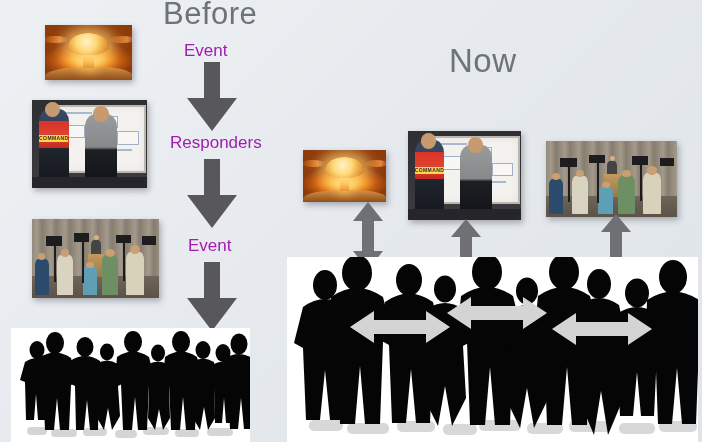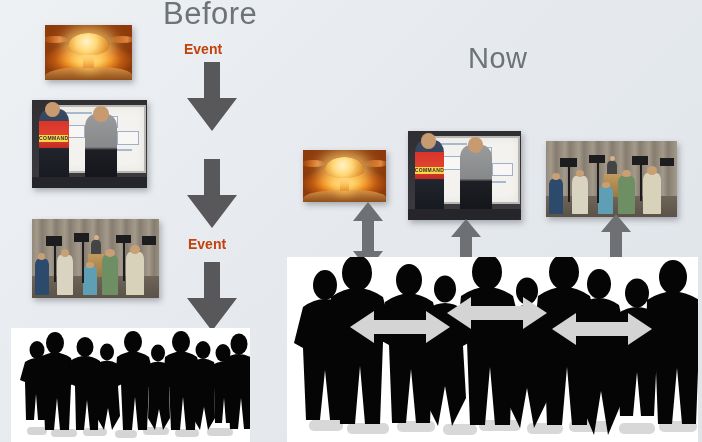--- a/index.html
+++ b/index.html
@@ -14,28 +14,28 @@
 
   
   .heading{
     position:absolute;
     color:#6e7378;
     font-weight:400;
     letter-spacing:.5px;
     white-space:nowrap;
   }
   #title-before{left:163px;top:-4px;font-size:31px;}
-  #title-now{left:468px;top:42px;font-size:29px;}
+  #title-now{left:449px;top:42px;font-size:33px;}
 
   .step-label{
     position:absolute;
-    color:#c2410c;
-    font-size:14px;
+    color:#a21caf;
+    font-size:17px;
     white-space:nowrap;
-    font-weight:700;
+    font-weight:400;
   }
   #label-event{left:184px;top:41px;}
   #label-responders{left:170px;top:133px;}
   #label-media{left:188px;top:236px;}
 
   
   .photo{
     position:absolute;
     overflow:hidden;
     box-shadow:2px 3px 6px rgba(60,60,70,.38);
@@ -125,20 +125,21 @@
 <body>
 
 <div class="stage">
 
   <div class="heading" id="title-before">Before</div>
 
   <div class="heading" id="title-now">Now</div>
 
   <div class="step-label" id="label-event">Event</div>
 
+  <div class="step-label" id="label-responders">Responders</div>
 
   <div class="step-label" id="label-media">Event</div>
 
   <div class="photo blast" style="left:45px;top:25px;width:87px;height:55px;">
     <div class="wing l"></div>
     <div class="wing r"></div>
     <div class="ground"></div>
     <div class="stem"></div>
     <div class="cap"></div>
   </div>

